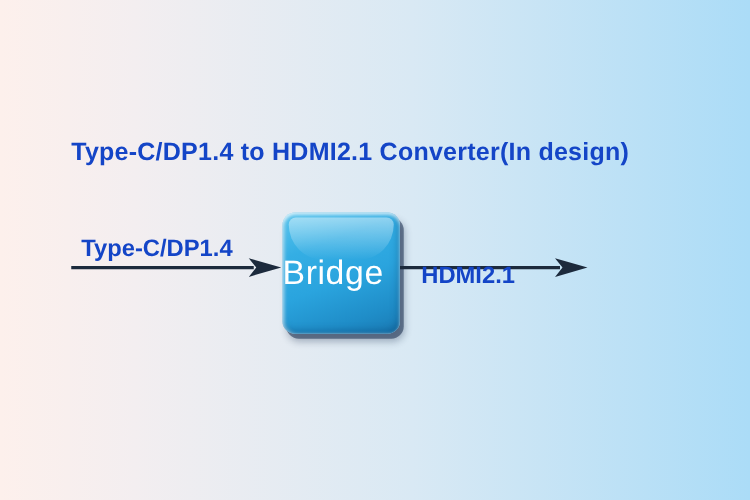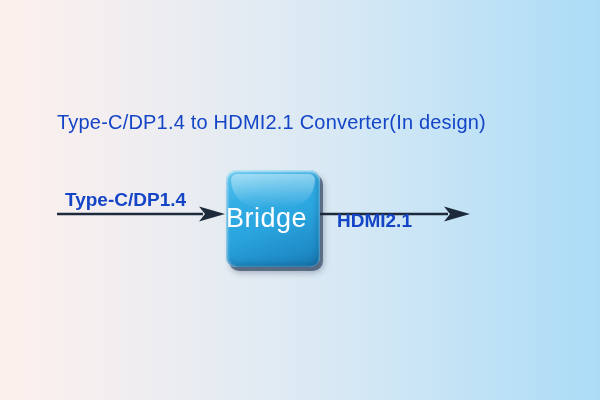--- a/index.html
+++ b/index.html
@@ -15,21 +15,21 @@
     width: 600px;
     height: 400px;
     background: linear-gradient(90deg, #fdf0ec 0%, #f3eef0 18%, #d9e9f4 55%, #abdcf7 100%);
   }
   .title {
     position: absolute;
     left: 57px;
     top: 111px;
     margin: 0;
     font-size: 20px;
-    font-weight: normal;
+    font-weight: bold;
     letter-spacing: 0.2px;
     color: #1445c7;
     white-space: nowrap;
   }
   .flow-label {
     position: absolute;
     font-size: 19px;
     font-weight: bold;
     color: #1445c7;
     white-space: nowrap;

